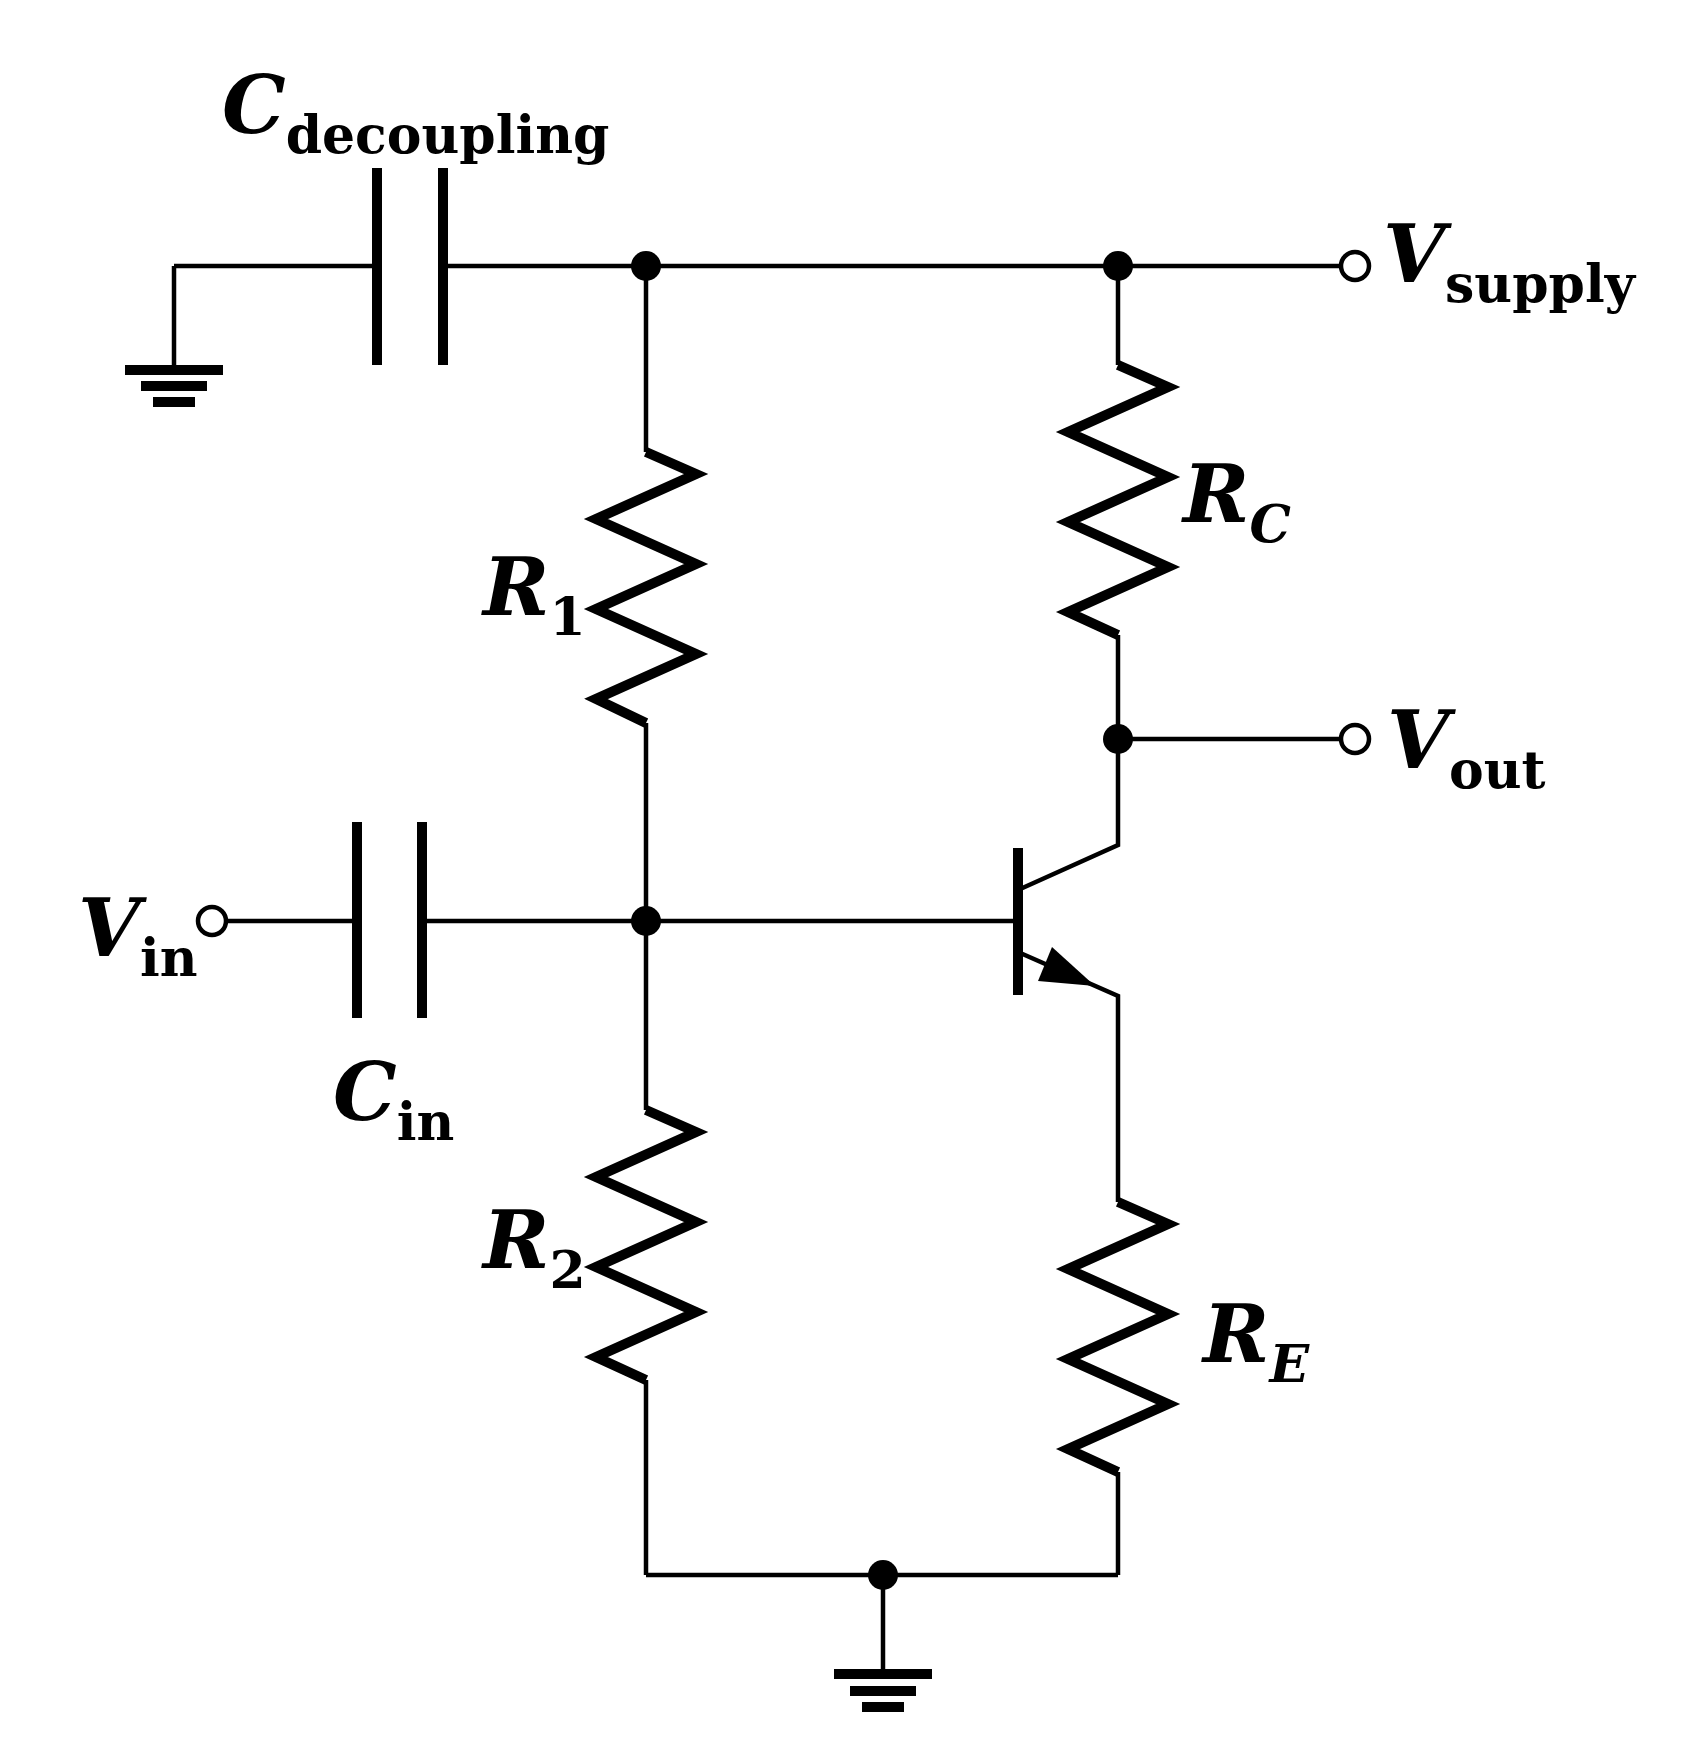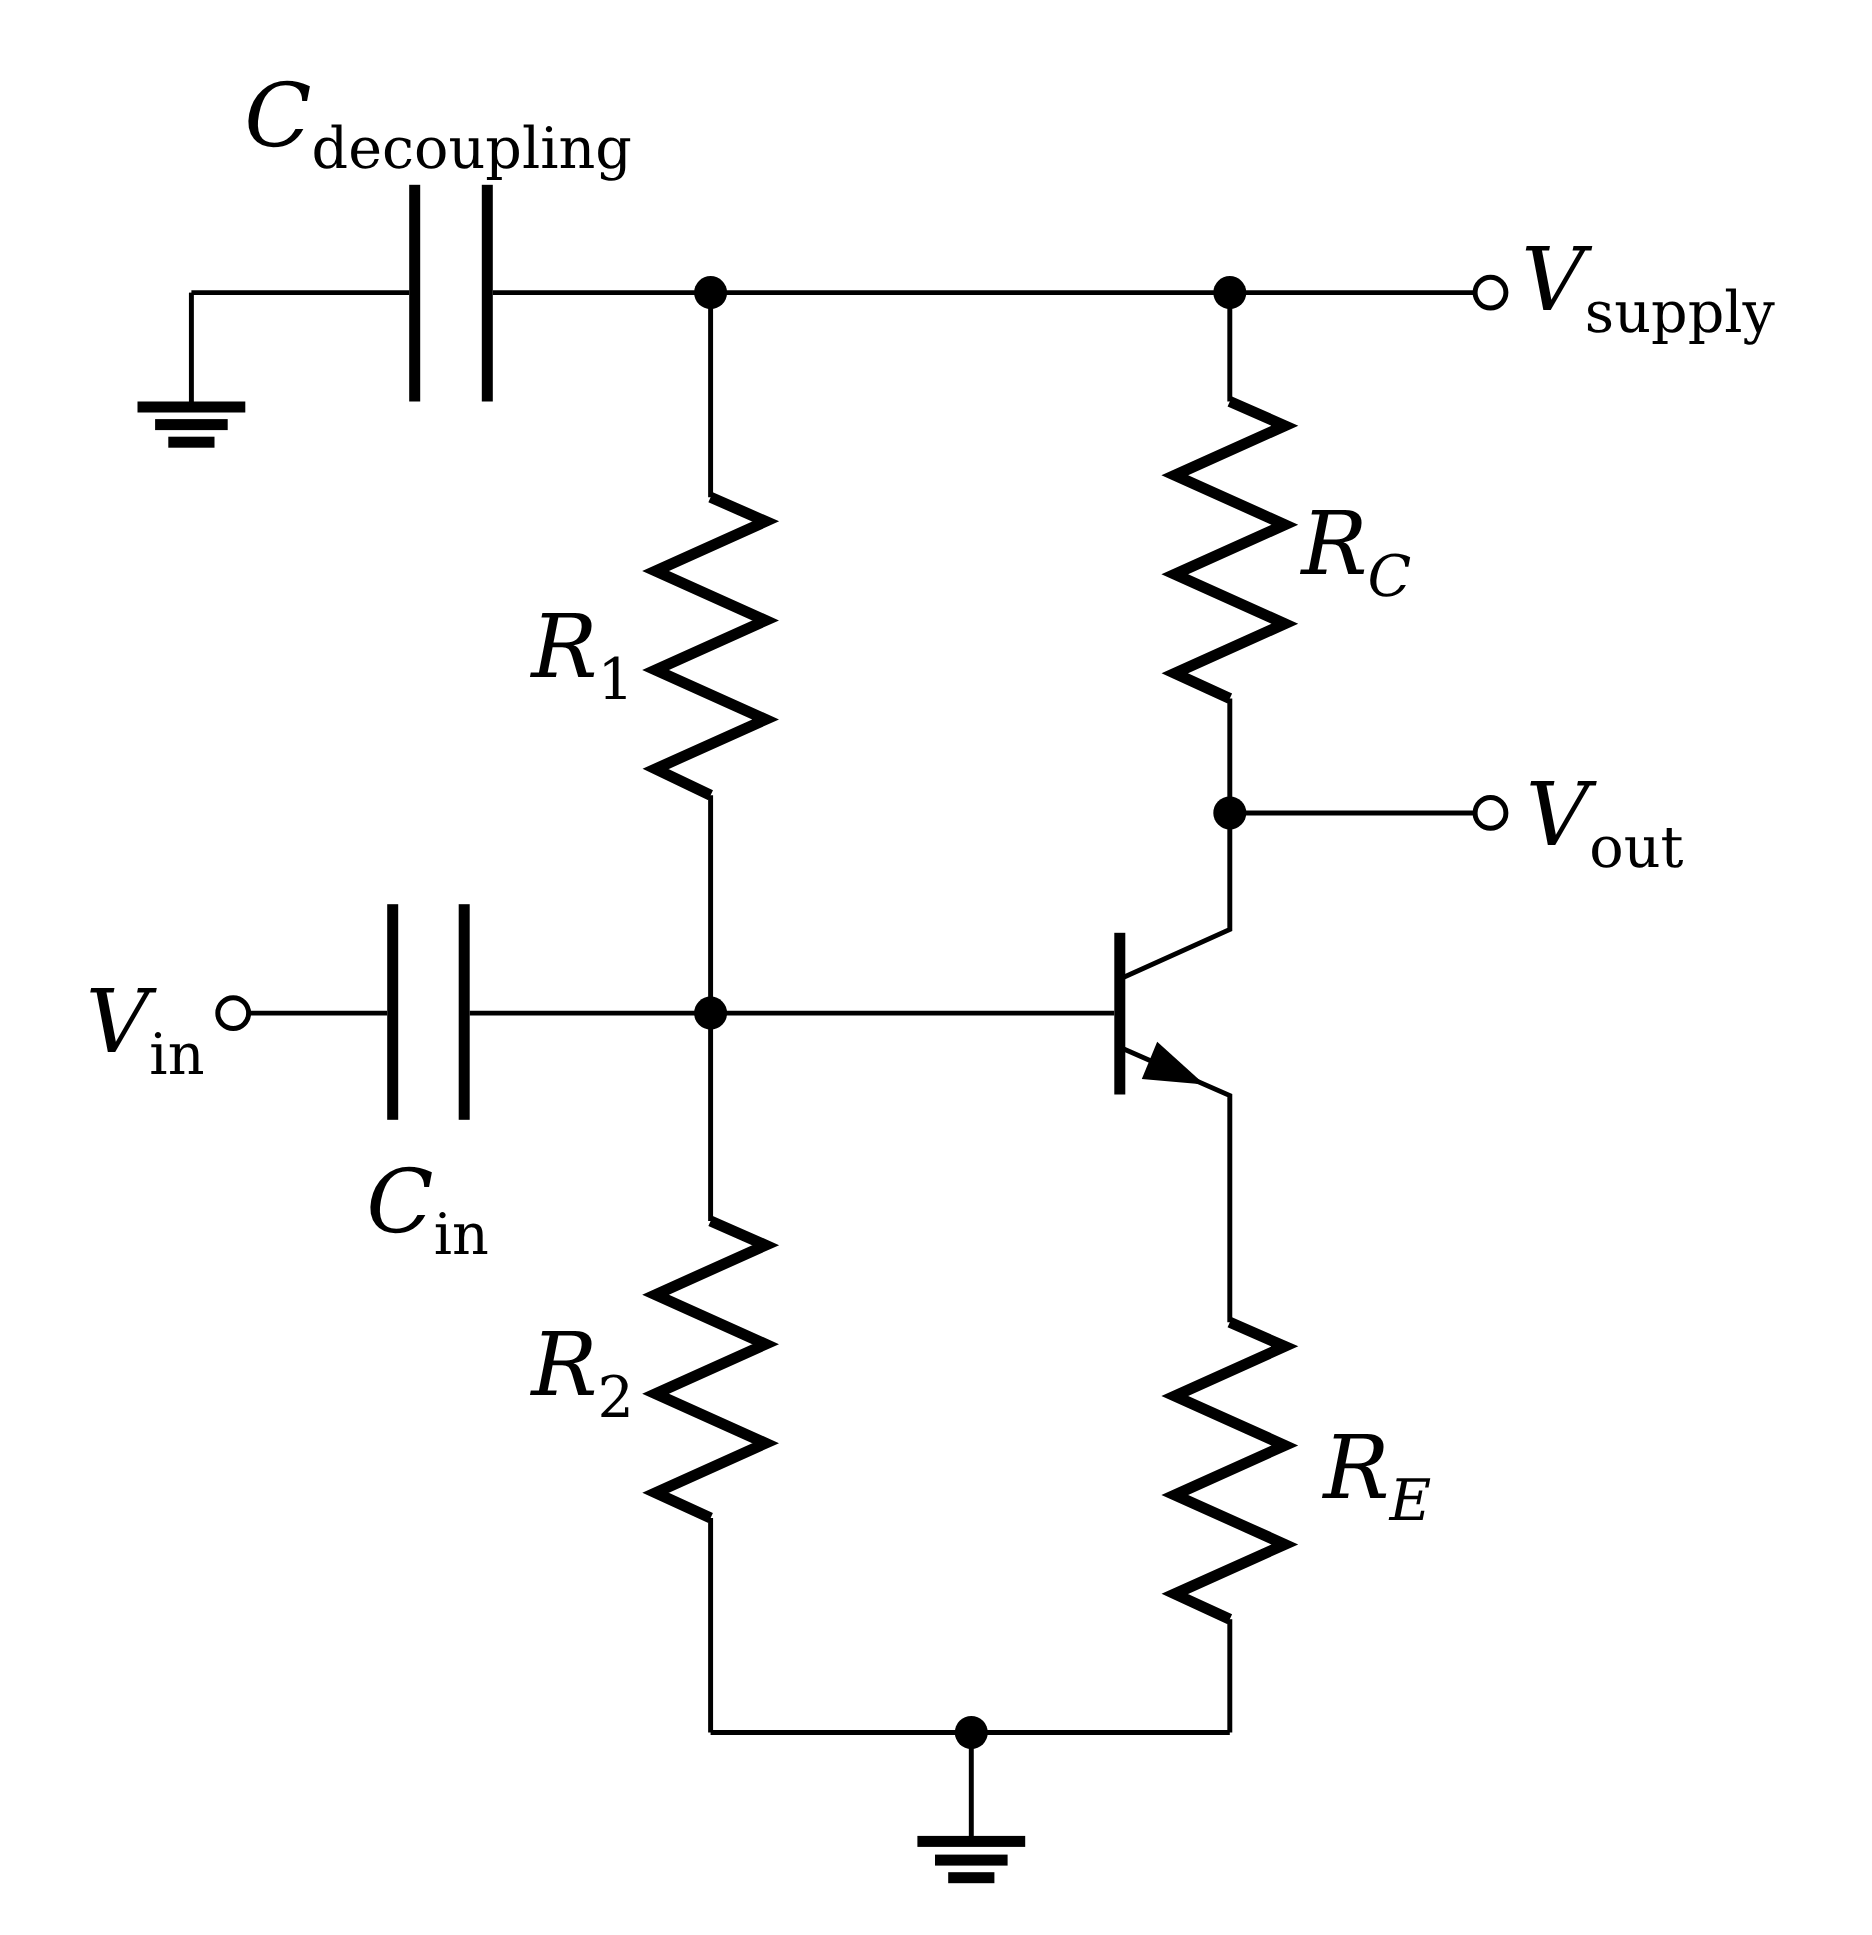--- a/index.html
+++ b/index.html
@@ -1,17 +1,17 @@
 <!DOCTYPE html>
 <html style="--ink: #000000; --bg: #ffffff;"><head>
 <meta charset="utf-8">
 <style>
   :root { --ink:#000000; --bg:#ffffff; }
   html,body { margin:0; padding:0; background:var(--bg); }
-  .stage { width:1702px; height:1759px; position:relative; background:var(--bg); }
+  .stage { width:1702px; height:1759px; position:relative; background:var(--bg);font-weight:bold; }
   svg { display:block; }
   .wire   { stroke:var(--ink); stroke-width:4.5; fill:none; stroke-linecap:butt; }
   .res    { stroke:var(--ink); stroke-width:10;  fill:none; stroke-linejoin:miter; }
   .plate  { fill:var(--ink); }
   .gbar   { fill:var(--ink); }
   .dot    { fill:var(--ink); }
   .tbar   { fill:var(--ink); }
   .arrow  { fill:var(--ink); }
   .term   { fill:var(--bg); stroke:var(--ink); stroke-width:4.5; }
   .lbl    { font-family:"DejaVu Serif", serif; font-size:80px; font-style:italic; fill:var(--ink); }

